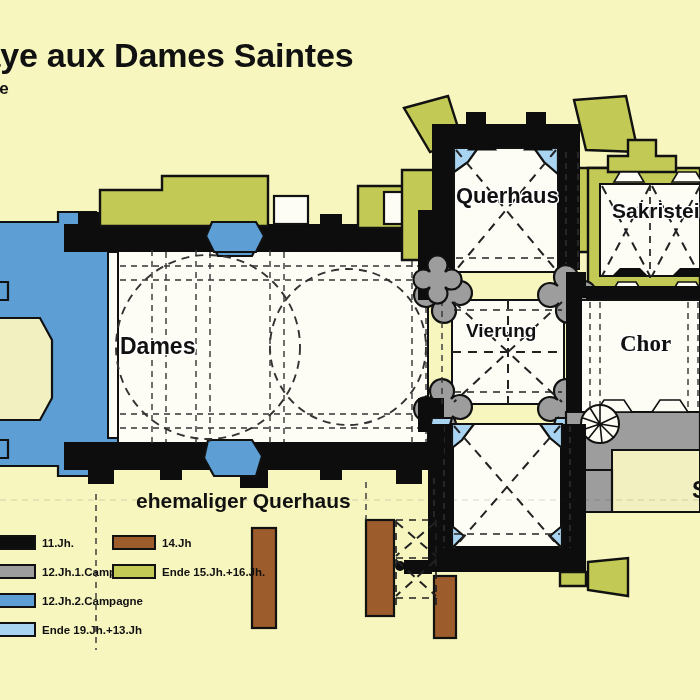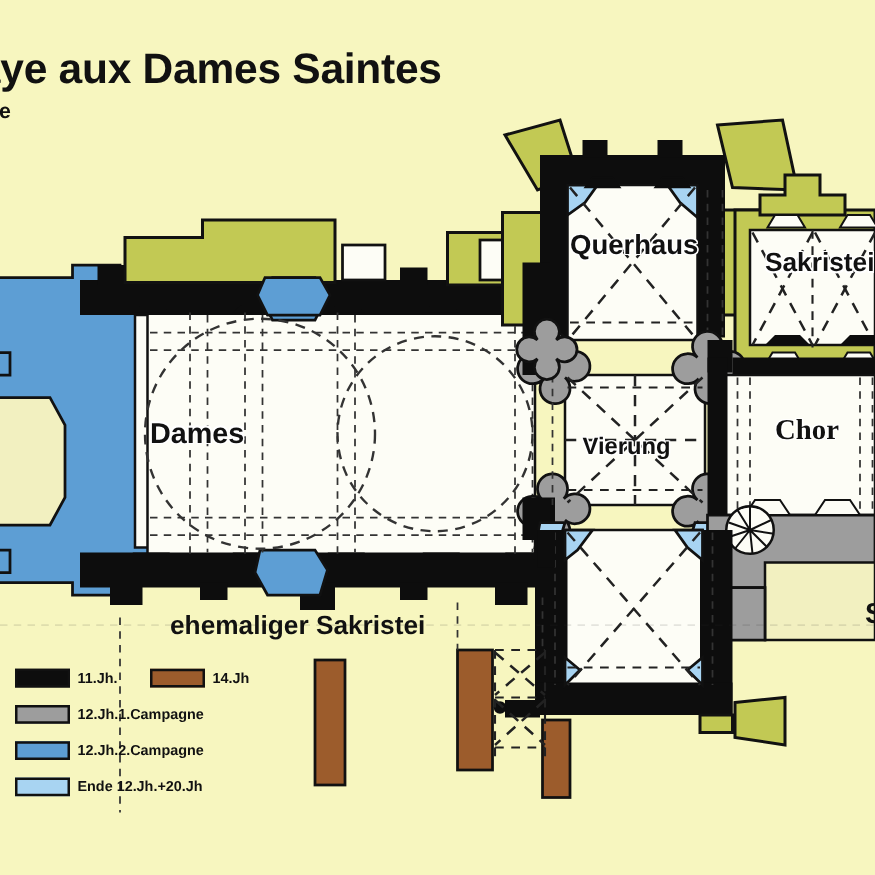--- a/index.html
+++ b/index.html
@@ -63,48 +63,47 @@
     pointer-events: none;
     text-shadow:
        1px 0 0 #ffffff, -1px 0 0 #ffffff,
        0 1px 0 #ffffff, 0 -1px 0 #ffffff,
        1px 1px 0 #ffffff, -1px -1px 0 #ffffff,
        1px -1px 0 #ffffff, -1px 1px 0 #ffffff;
   }
   #label-schiff     { left: 120px; top: 333px; font-size: 23px; }
   #label-querhaus   { left: 456px; top: 183px; font-size: 22px; }
   #label-sakristei  { left: 612px; top: 199px; font-size: 21px; }
-  #label-vierung    { left: 466px; top: 347px; font-size: 19px; }
+  #label-vierung    { left: 466px; top: 320px; font-size: 19px; }
   #label-chor       { left: 620px; top: 331px; font-size: 23px; font-family: Liberation Serif, serif; }
   #label-kreuzgang  { left: 136px; top: 489px; font-size: 21px;
                       text-shadow: none; }
   #label-edge-s     { left: 692px; top: 477px; font-size: 23px;
                       text-shadow: none; }
 
   
   #legend {
     position: absolute;
     left: 0px;
     top: 528px;
     width: 300px;
     z-index: 55;
   }
   .legend-col {
     position: absolute;
     top: 0;
   }
   #legend-col-left  { left: 0px; }
-  #legend-col-right { left: 100px; }
+  #legend-col-right { left: 112px; }
 
   .legend-row {
     display: flex;
     align-items: center;
     height: 29px;
     margin-bottom: 0px;
-    margin-left: 20px;
   }
   .legend-swatch {
     width: 44px;
     height: 15px;
     border: 2.5px solid #111111;
     box-sizing: border-box;
     flex: 0 0 auto;
   }
   #legend-col-left .legend-swatch { margin-left: -8px; }
   .legend-text {
@@ -409,21 +408,21 @@
   <div class="room-label" id="label-schiff">Dames</div>
 
   <div class="room-label" id="label-sakristei">Sakristei</div>
 
   <div class="room-label" id="label-querhaus">Querhaus</div>
 
   <div class="room-label" id="label-vierung">Vierung</div>
 
   <div class="room-label" id="label-chor">Chor</div>
 
-  <div class="room-label" id="label-kreuzgang">ehemaliger Sakristei</div>
+  <div class="room-label" id="label-kreuzgang">ehemaliger Querhaus</div>
 
   <div class="room-label" id="label-edge-s">S</div>
 
   <div id="legend">
 
     <div class="legend-col" id="legend-col-left">
 
       <div class="legend-row">
         <div class="legend-swatch" style="background:#0d0d0d;"></div>
         <div class="legend-text">11.Jh.</div>
@@ -434,29 +433,33 @@
         <div class="legend-text">12.Jh.1.Campagne</div>
       </div>
 
       <div class="legend-row">
         <div class="legend-swatch" style="background:#5d9ed4;"></div>
         <div class="legend-text">12.Jh.2.Campagne</div>
       </div>
 
       <div class="legend-row">
         <div class="legend-swatch" style="background:#a8d4f2;"></div>
-        <div class="legend-text">Ende 12.Jh.+20.Jh</div>
+        <div class="legend-text">Ende 19.Jh.+13.Jh</div>
       </div>
     </div>
 
     <div class="legend-col" id="legend-col-right">
 
       <div class="legend-row">
         <div class="legend-swatch" style="background:#9c5c2c;"></div>
         <div class="legend-text">14.Jh</div>
       </div>
 
+      <div class="legend-row">
+        <div class="legend-swatch" style="background:#c2c954;"></div>
+        <div class="legend-text">Ende 15.Jh.+16.Jh.</div>
+      </div>
 
     </div>
 
   </div>
 
 </div>
 
 </body></html>

